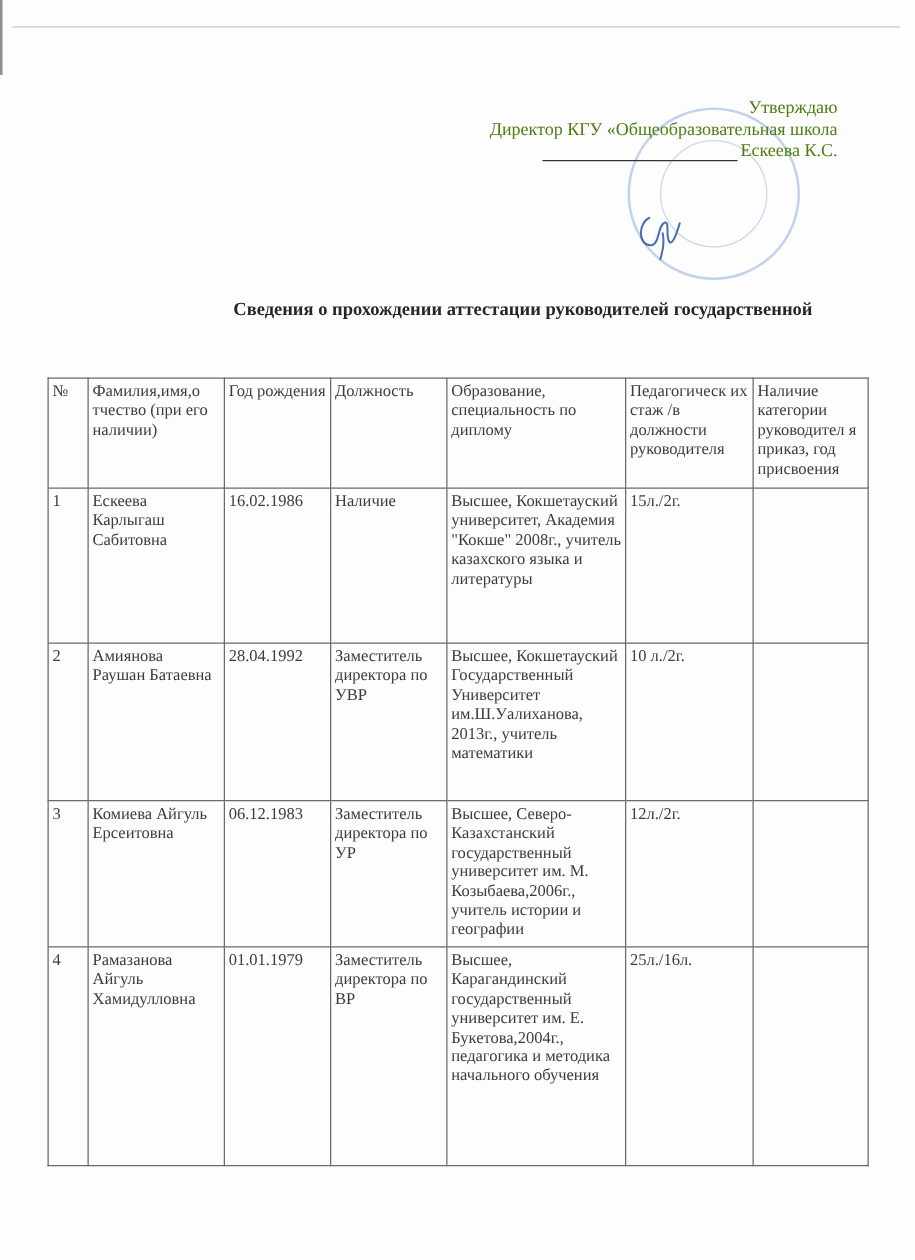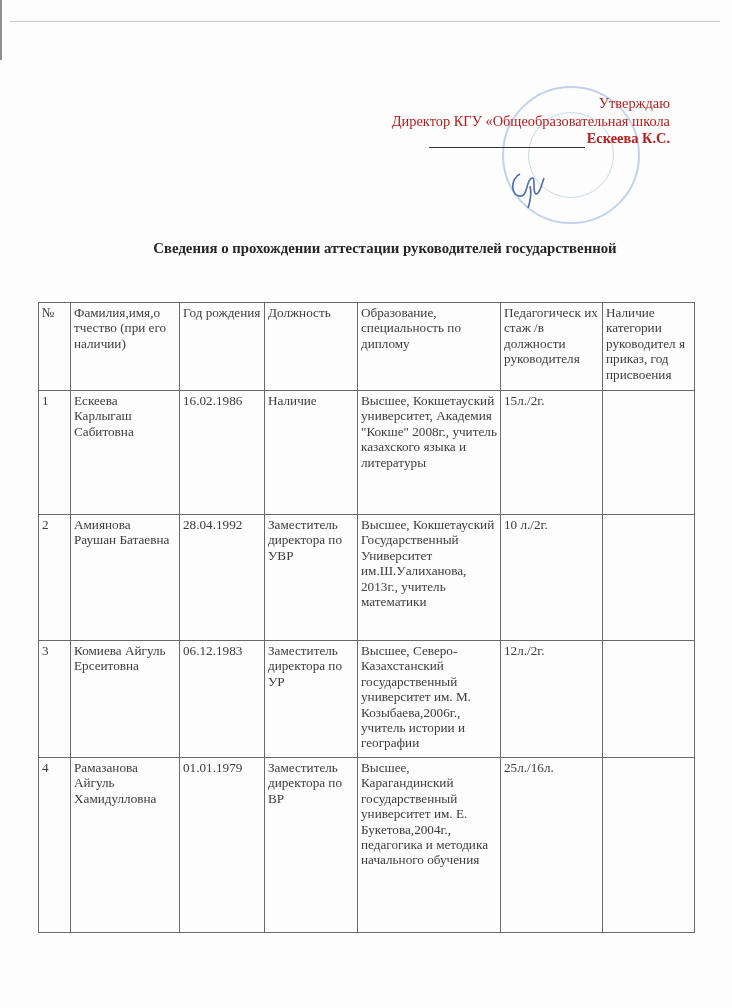--- a/index.html
+++ b/index.html
@@ -5,37 +5,37 @@
   html, body { margin: 0; padding: 0; }
   body {
     width: 732px; height: 1008px; background: #fdfdfd; position: relative; overflow: hidden;
     font-family: "Liberation Serif", serif; color: #3a3a3a;
   }
   .scan-line {
     position: absolute; left: 10px; top: 21px; width: 710px; height: 1px; background: #c8c8c8;
   }
   .left-edge { position: absolute; left: 0; top: 0; width: 2px; height: 60px; background: #444; opacity: .6; }
   .approval {
-    position: absolute; right: 62px; top: 95px; text-align: right;
-    font-size: 14.4px; line-height: 17.6px; color: #b91c1c;
+    position: absolute; right: 62px; top: 78px; text-align: right;
+    font-size: 14.4px; line-height: 17.6px; color: #4d7c0f;
   }
   .approval .line { white-space: nowrap; }
-  .sign-row { display: flex; justify-content: flex-end; align-items: flex-end; font-weight: bold; }
+  .sign-row { display: flex; justify-content: flex-end; align-items: center; }
   .sign-blank { display: inline-block; width: 156px; border-bottom: 1px solid #333; height: 14px; margin-right: 2px; position: relative; }
   .stamp {
     position: absolute; left: 502px; top: 86px; width: 138px; height: 138px; border-radius: 50%;
     border: 2px solid rgba(120,160,215,.45); box-sizing: border-box; pointer-events: none;
   }
   .stamp::after {
     content: ""; position: absolute; left: 24px; top: 24px; right: 24px; bottom: 24px; border-radius: 50%;
     border: 1px solid rgba(120,160,215,.40);
   }
   .signature { position: absolute; left: 506px; top: 168px; width: 40px; height: 42px; }
   .doc-title {
-    position: absolute; left: 120px; width: 530px; top: 240px; text-align: center;
+    position: absolute; left: 120px; width: 530px; top: 240px; text-align: right;
     font-weight: bold; font-size: 14.8px; line-height: 17px; color: #262626;
   }
   table.cert {
     position: absolute; left: 38px; top: 302px; border-collapse: collapse;
     font-size: 13.2px; line-height: 15.4px; color: #3c3c3c;
   }
   table.cert td, table.cert th {
     border: 1px solid #6a6a6a; vertical-align: top; text-align: left; font-weight: normal;
     padding: 2px 3px 0 3px;
   }

